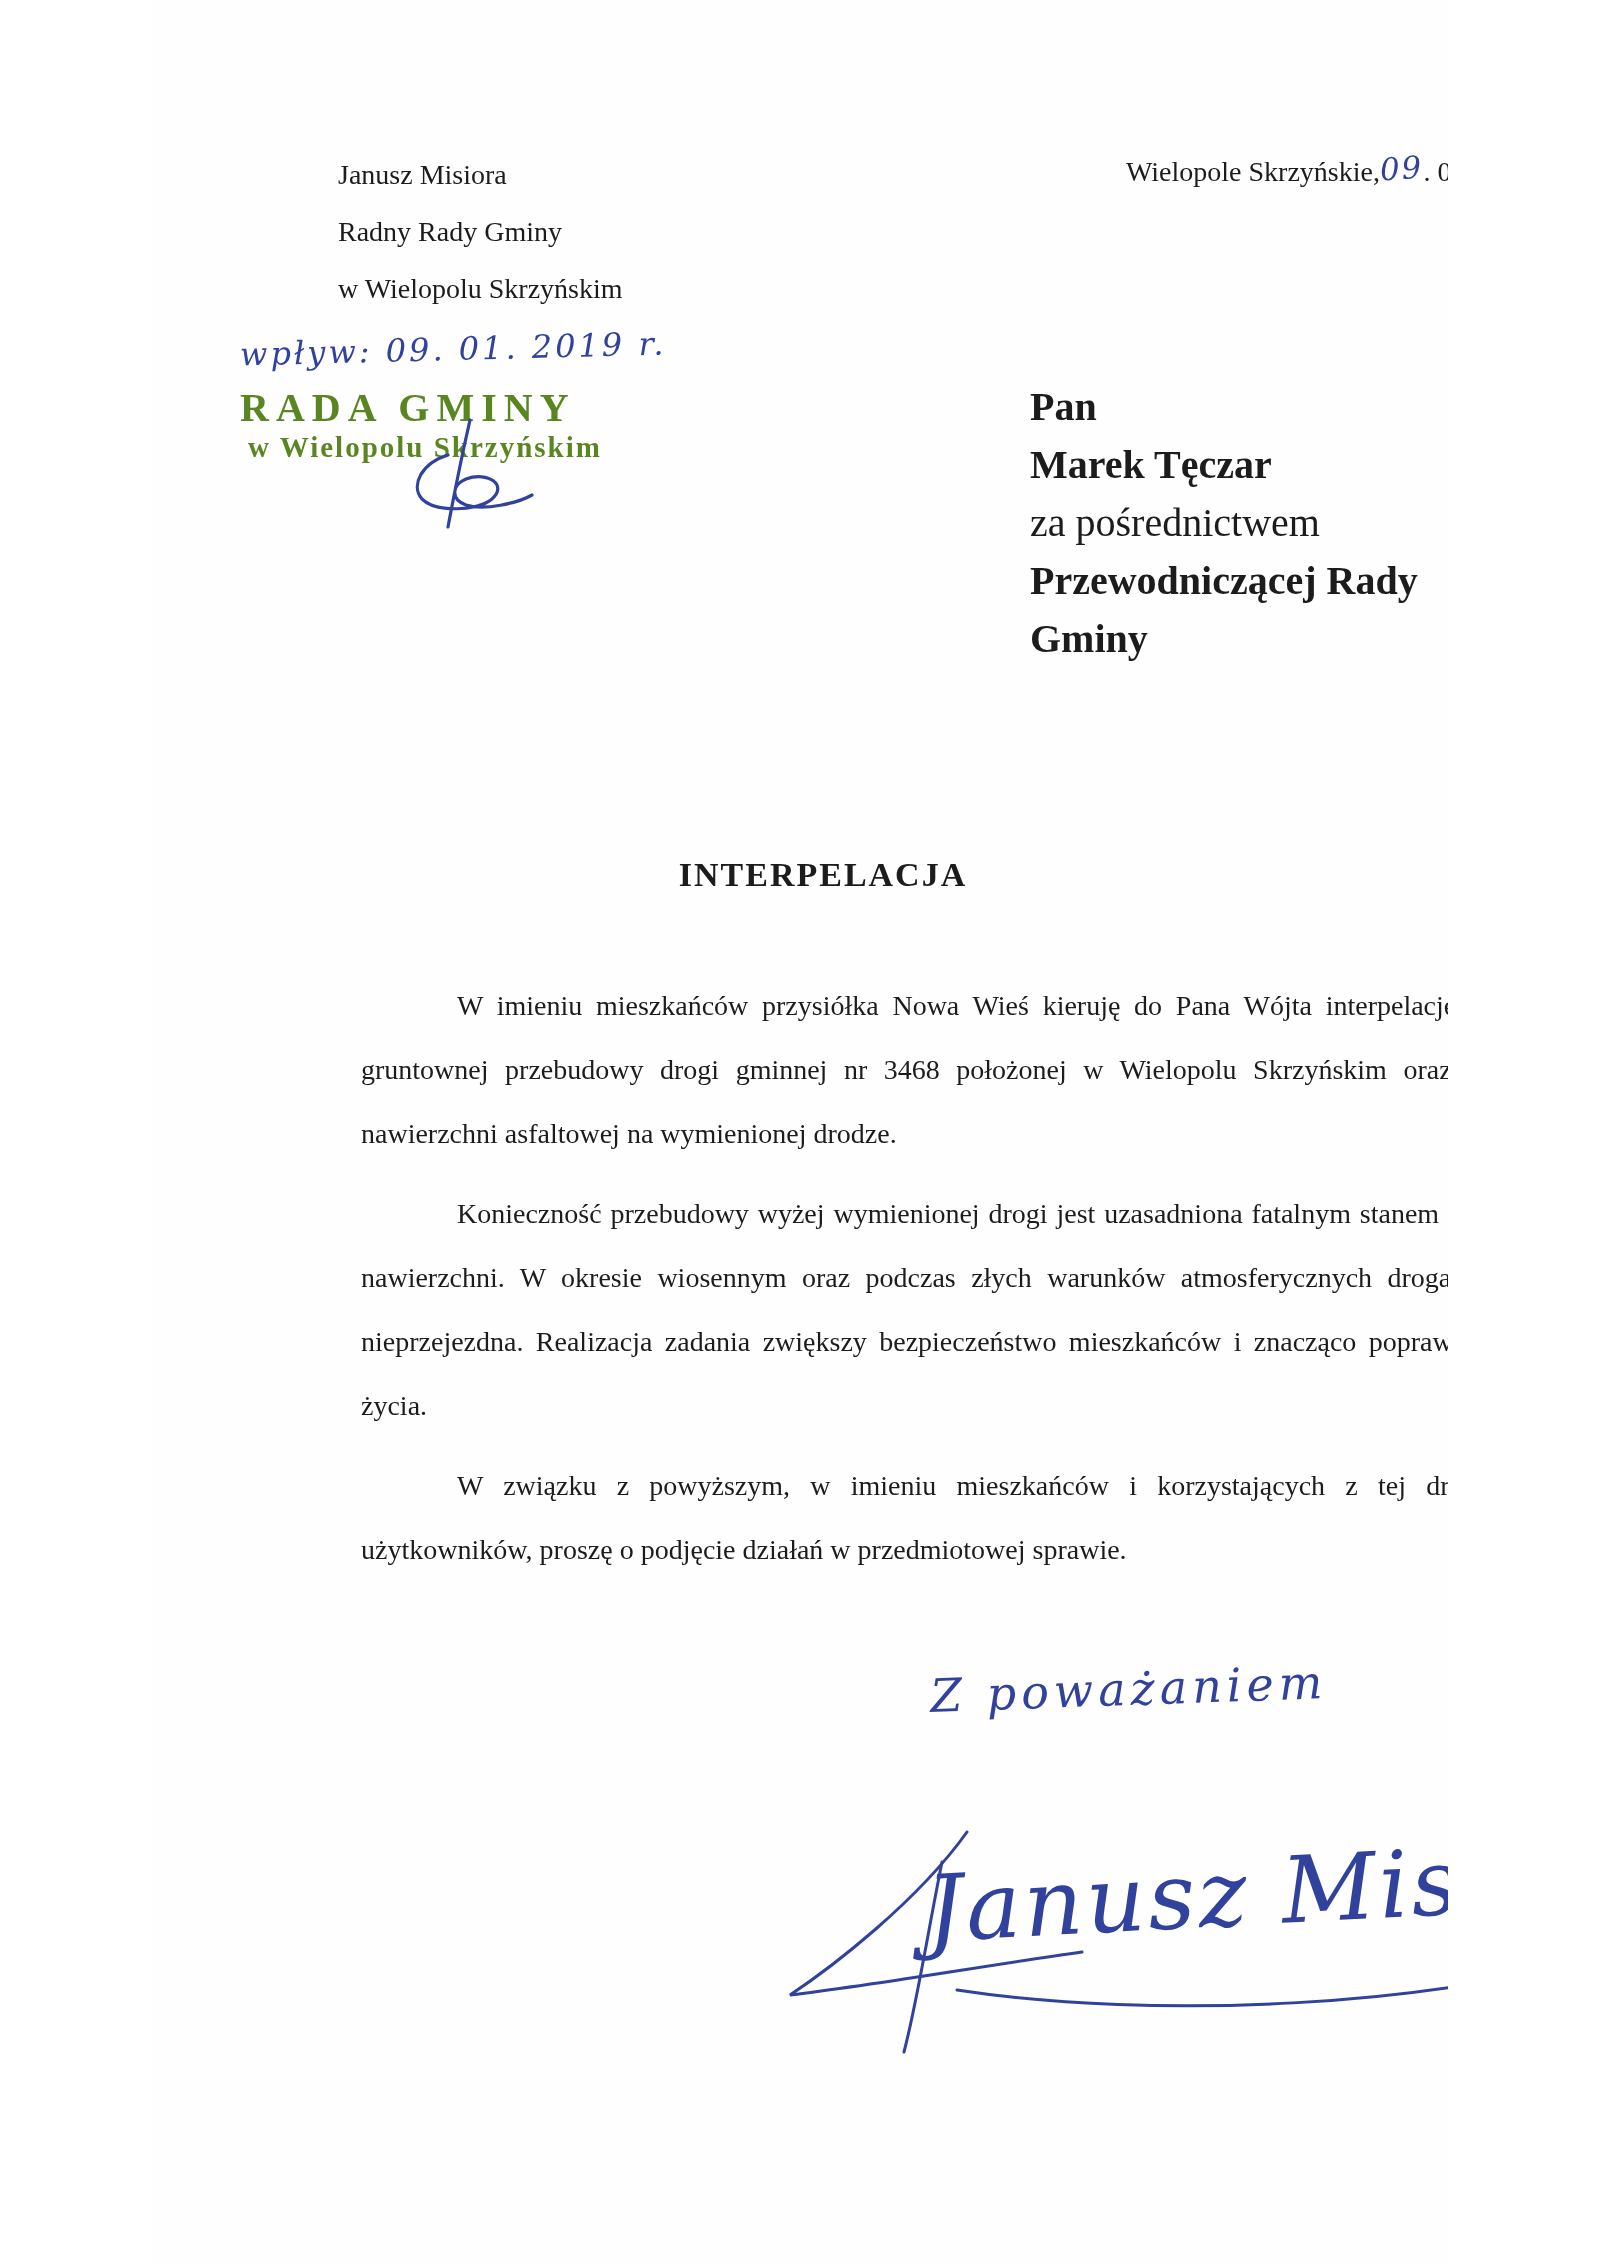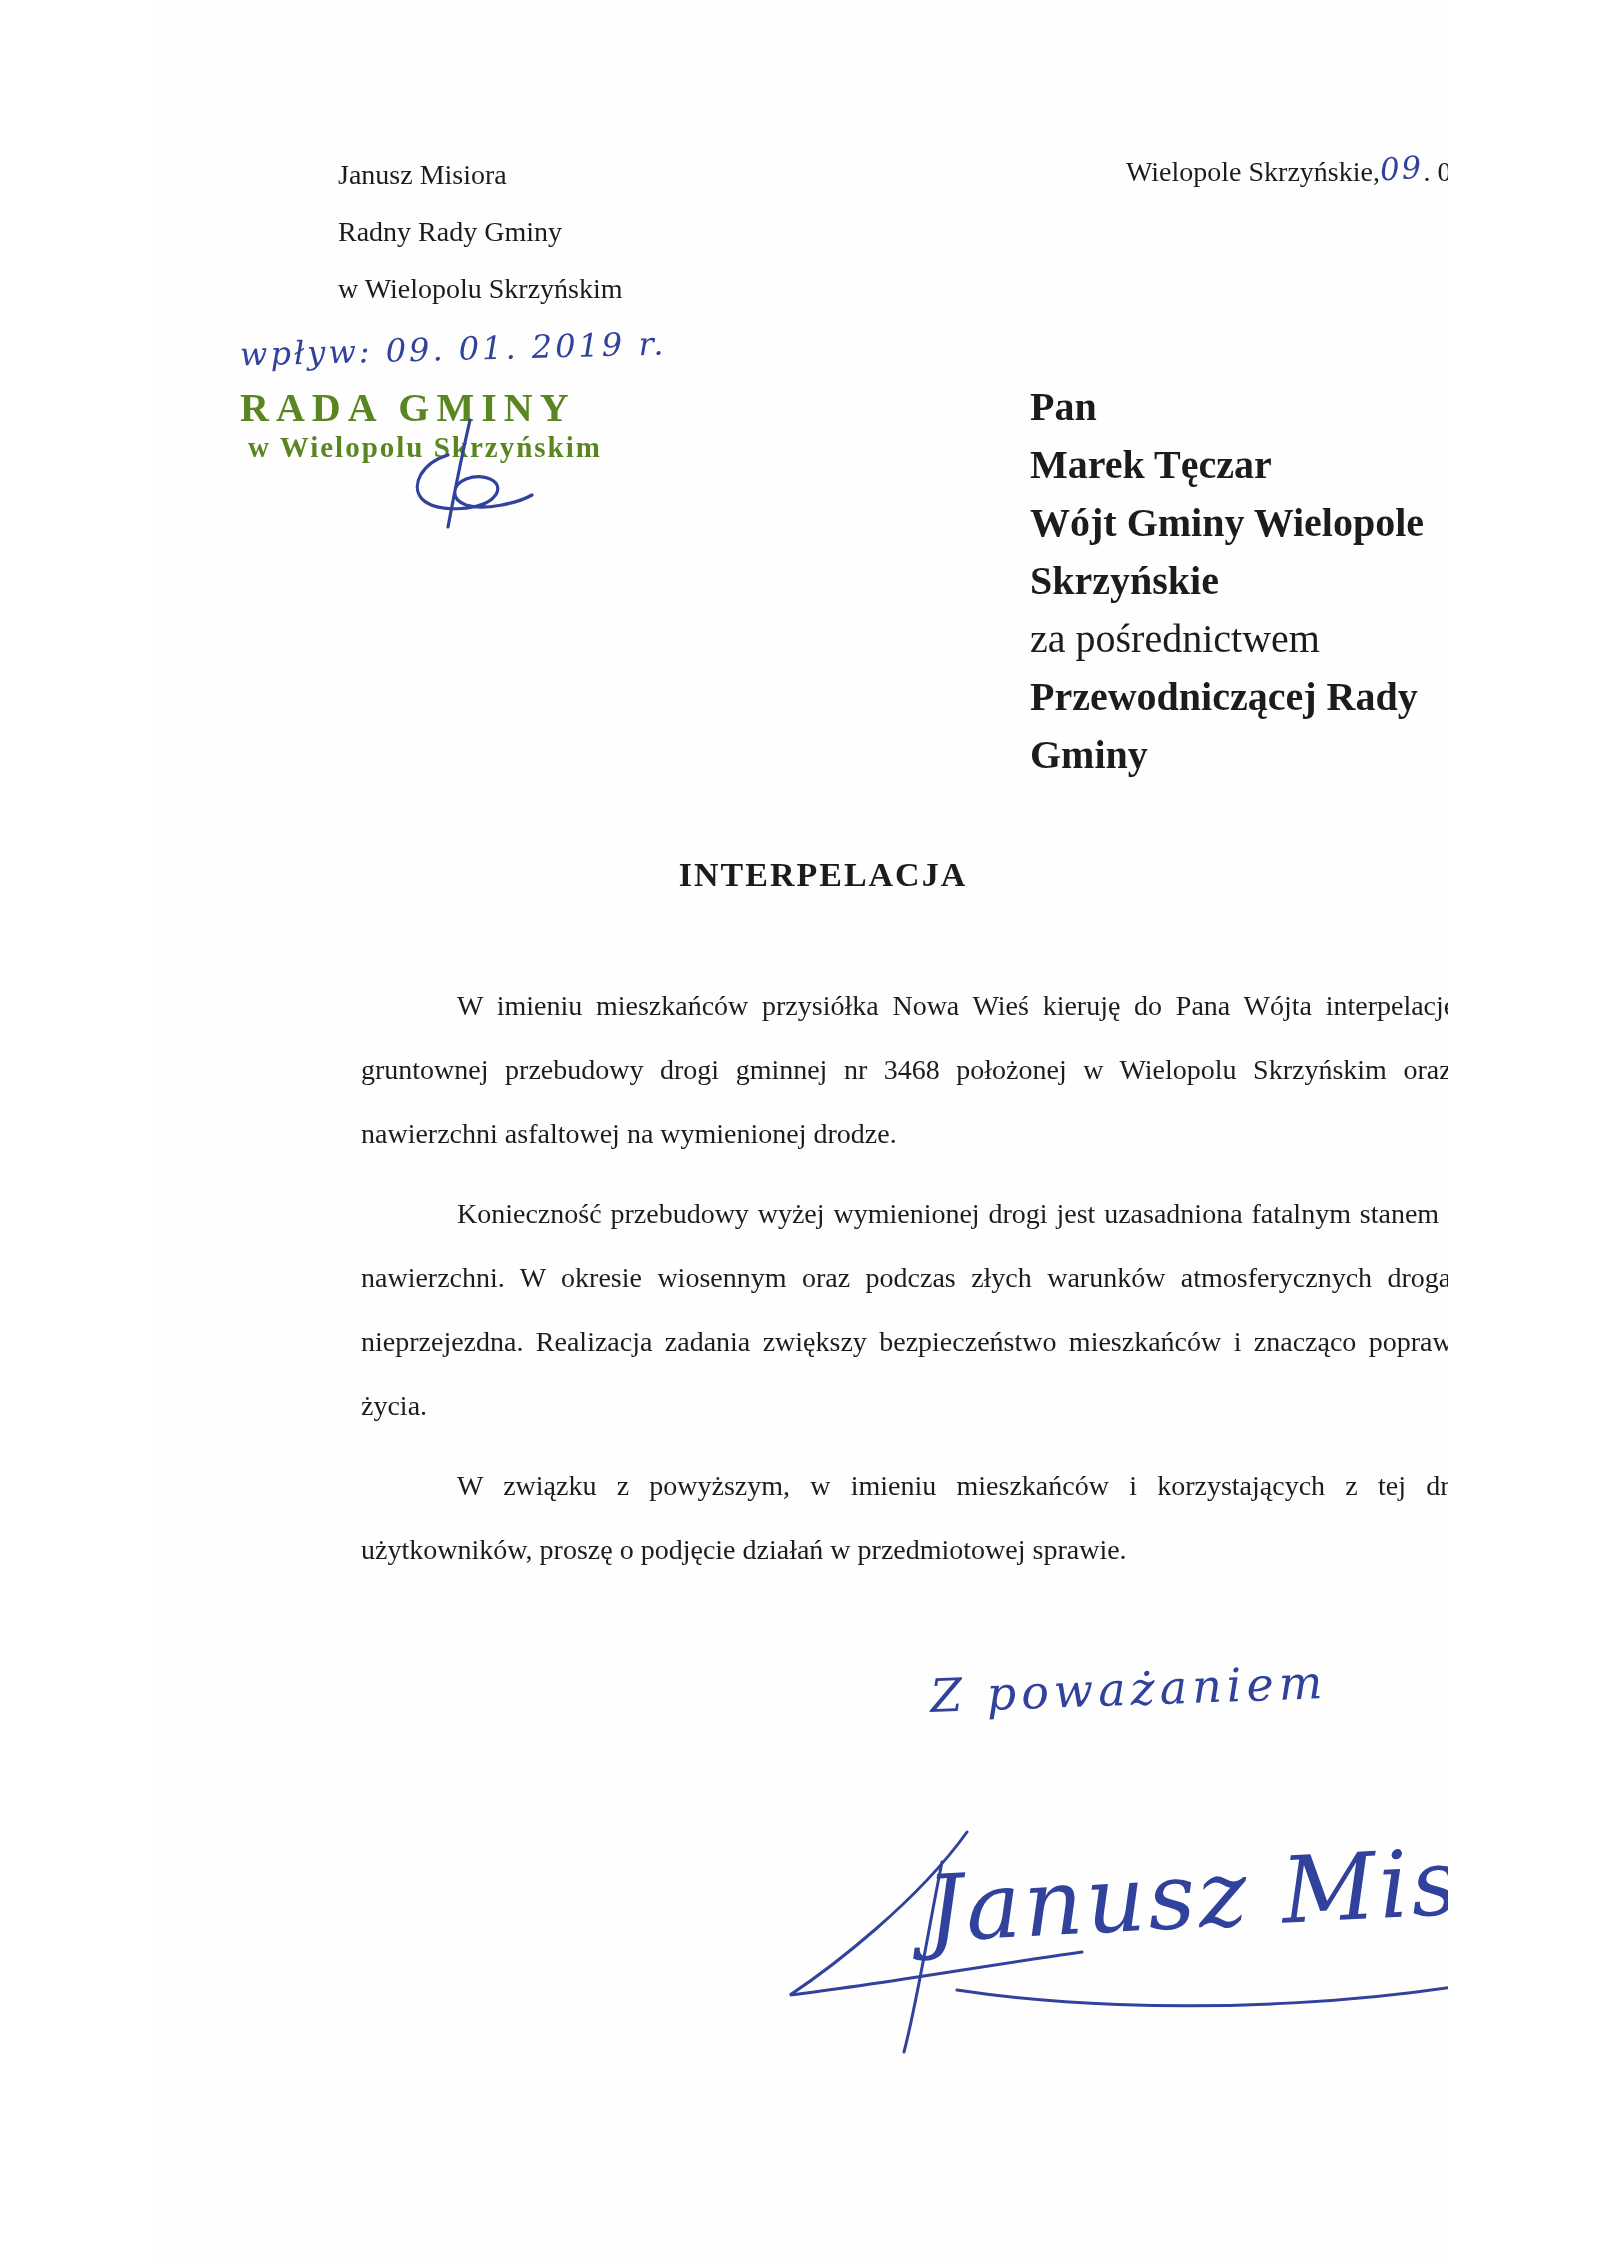--- a/index.html
+++ b/index.html
@@ -73,21 +73,20 @@
     <div class="stamp-l2">w Wielopolu Skrzyńskim</div>
   </div>
 
   <svg class="paraph" width="170" height="130" viewBox="0 0 170 130">
     <path d="M78,5 C70,40 62,80 56,112 M56,40 C30,48 18,70 30,84 C44,98 86,96 100,84 C116,70 96,56 74,64 C60,70 58,84 74,90 C92,96 126,88 140,80" fill="none" stroke="#31429d" stroke-width="3.2" stroke-linecap="round"></path>
   </svg>
 
   <div class="addressee">
     <div class="b">Pan</div>
     <div class="b">Marek Tęczar</div>
-    <div class="b">Wójt Gminy Wielopole Skrzyńskie</div>
     <div>za pośrednictwem</div>
     <div class="b">Przewodniczącej Rady Gminy</div>
   </div>
 
   <h1 class="title">INTERPELACJA</h1>
 
   <div class="body-text">
     <p>W imieniu mieszkańców przysiółka Nowa Wieś kieruję do Pana Wójta interpelację w sprawie gruntownej przebudowy drogi gminnej nr 3468 położonej w Wielopolu Skrzyńskim oraz wykonanie nawierzchni asfaltowej na wymienionej drodze.</p>
     <p>Konieczność przebudowy wyżej wymienionej drogi jest uzasadniona fatalnym stanem technicznym nawierzchni. W okresie wiosennym oraz podczas złych warunków atmosferycznych droga jest często nieprzejezdna. Realizacja zadania zwiększy bezpieczeństwo mieszkańców i znacząco poprawi ich jakość życia.</p>
     <p>W związku z powyższym, w imieniu mieszkańców i korzystających z tej drogi zadania użytkowników, proszę o podjęcie działań w przedmiotowej sprawie.</p>

